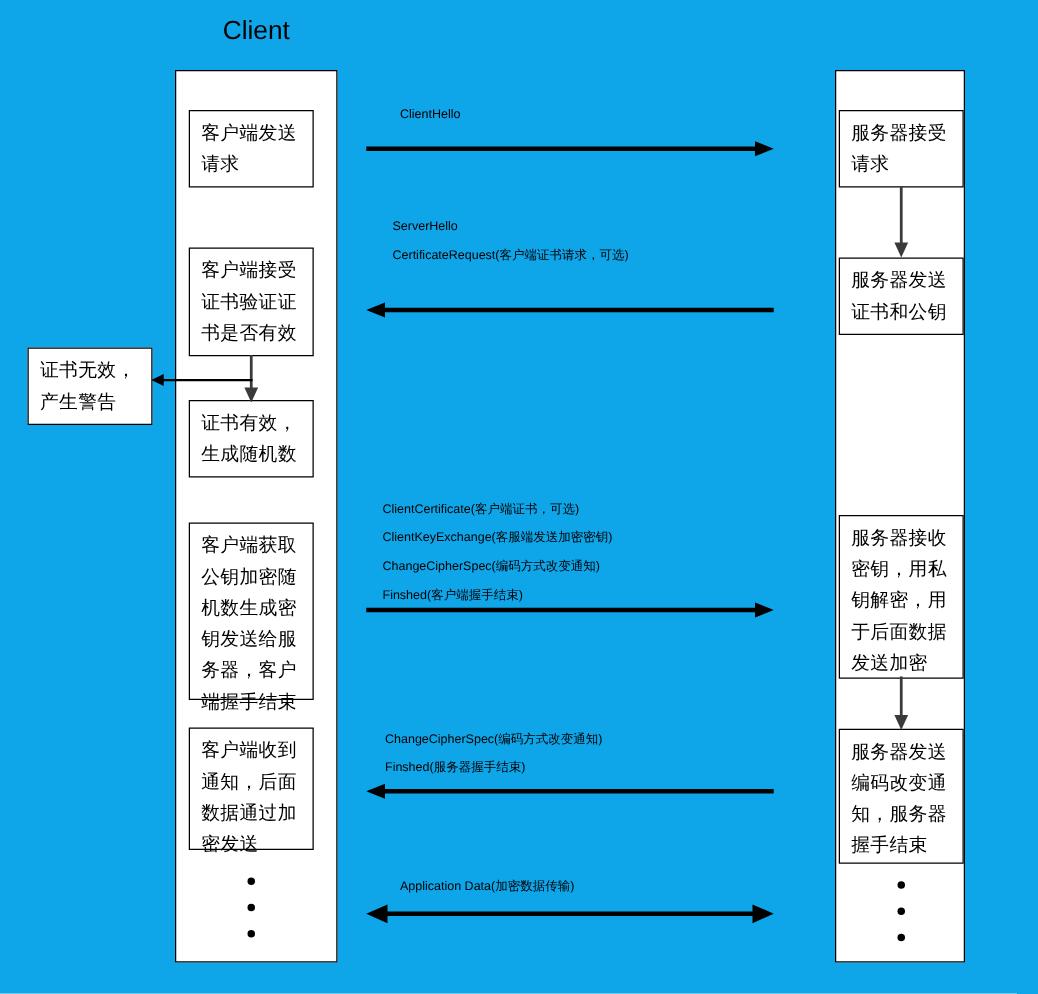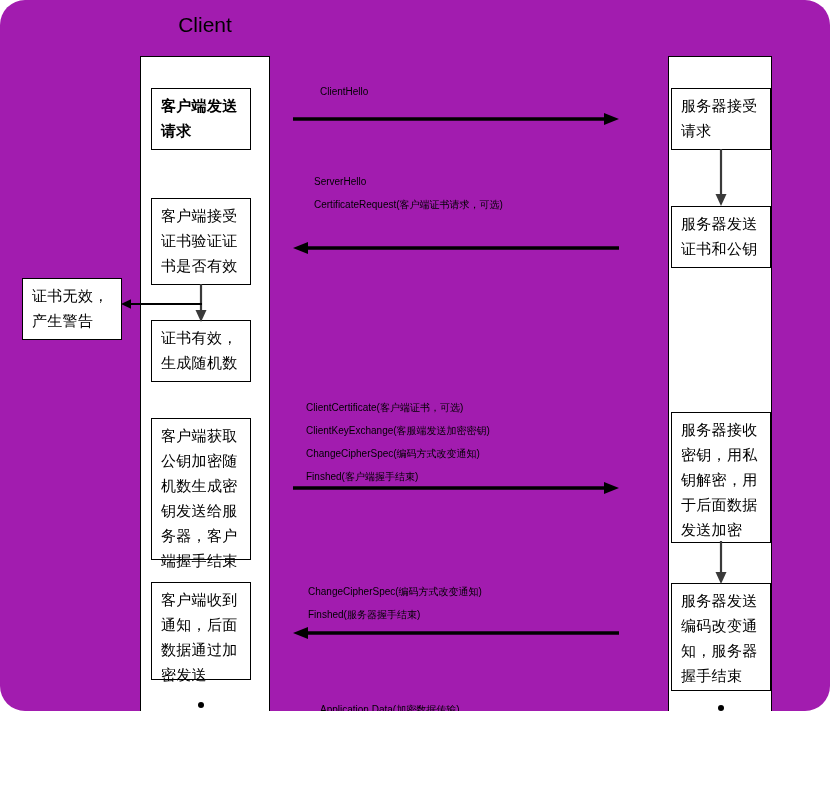--- a/index.html
+++ b/index.html
@@ -7,24 +7,23 @@
     padding: 0;
     background: #ffffff;
   }
   body {
     font-family: "Liberation Sans", "DejaVu Sans", sans-serif;
     color: #000000;
   }
   #canvas {
     position: relative;
     width: 830px;
-    height: 711px;
-    background: #a21caf;
+    height: 795px;
+    background: #0ea5e9;
     overflow: hidden;
-    border-radius: 25px;
   }
   .abs { position: absolute; box-sizing: border-box; }
 
   
   .col-title {
     font-size: 21px;
     line-height: 26px;
     text-align: center;
     color: #000;
     white-space: nowrap;
@@ -80,21 +79,21 @@
 <body>
 
 <div id="canvas">
 
   <div class="abs col-title" style="left:140px; top:12px; width:130px;">Client</div>
 
   <div class="abs lifeline" style="left:140px; top:56px; width:130px; height:714px;"></div>
 
   <div class="abs lifeline" style="left:668px; top:56px; width:104px; height:714px;"></div>
 
-  <div class="abs box cn" style="left:151px; top:88px; width:100px; height:62px;font-weight:bold;">
+  <div class="abs box cn" style="left:151px; top:88px; width:100px; height:62px;">
     <span>客户端发送<br>请求</span>
   </div>
 
   <div class="abs box cn" style="left:151px; top:198px; width:100px; height:87px;">
     <span>客户端接受<br>证书验证证<br>书是否有效</span>
   </div>
 
   <div class="abs box cn" style="left:151px; top:320px; width:100px; height:62px;">
     <span>证书有效，<br>生成随机数</span>
   </div>

